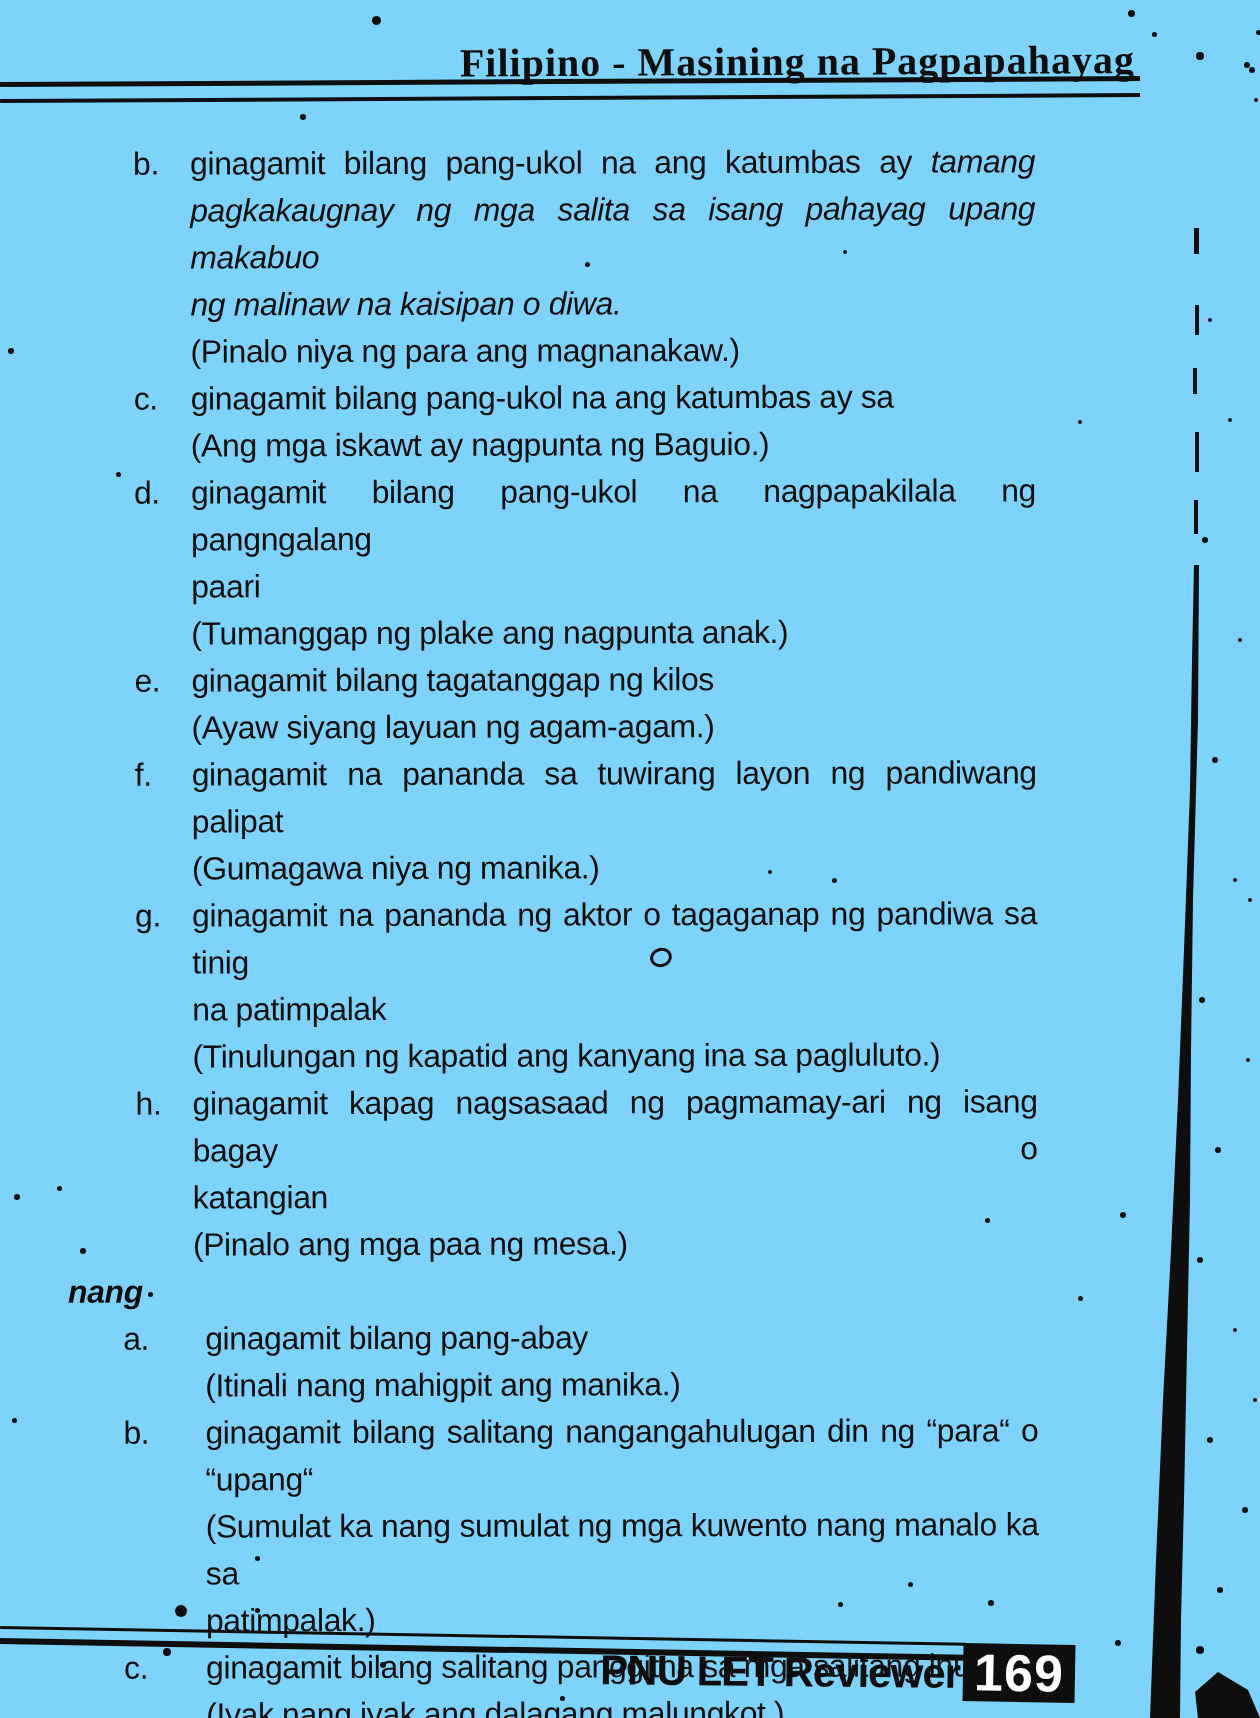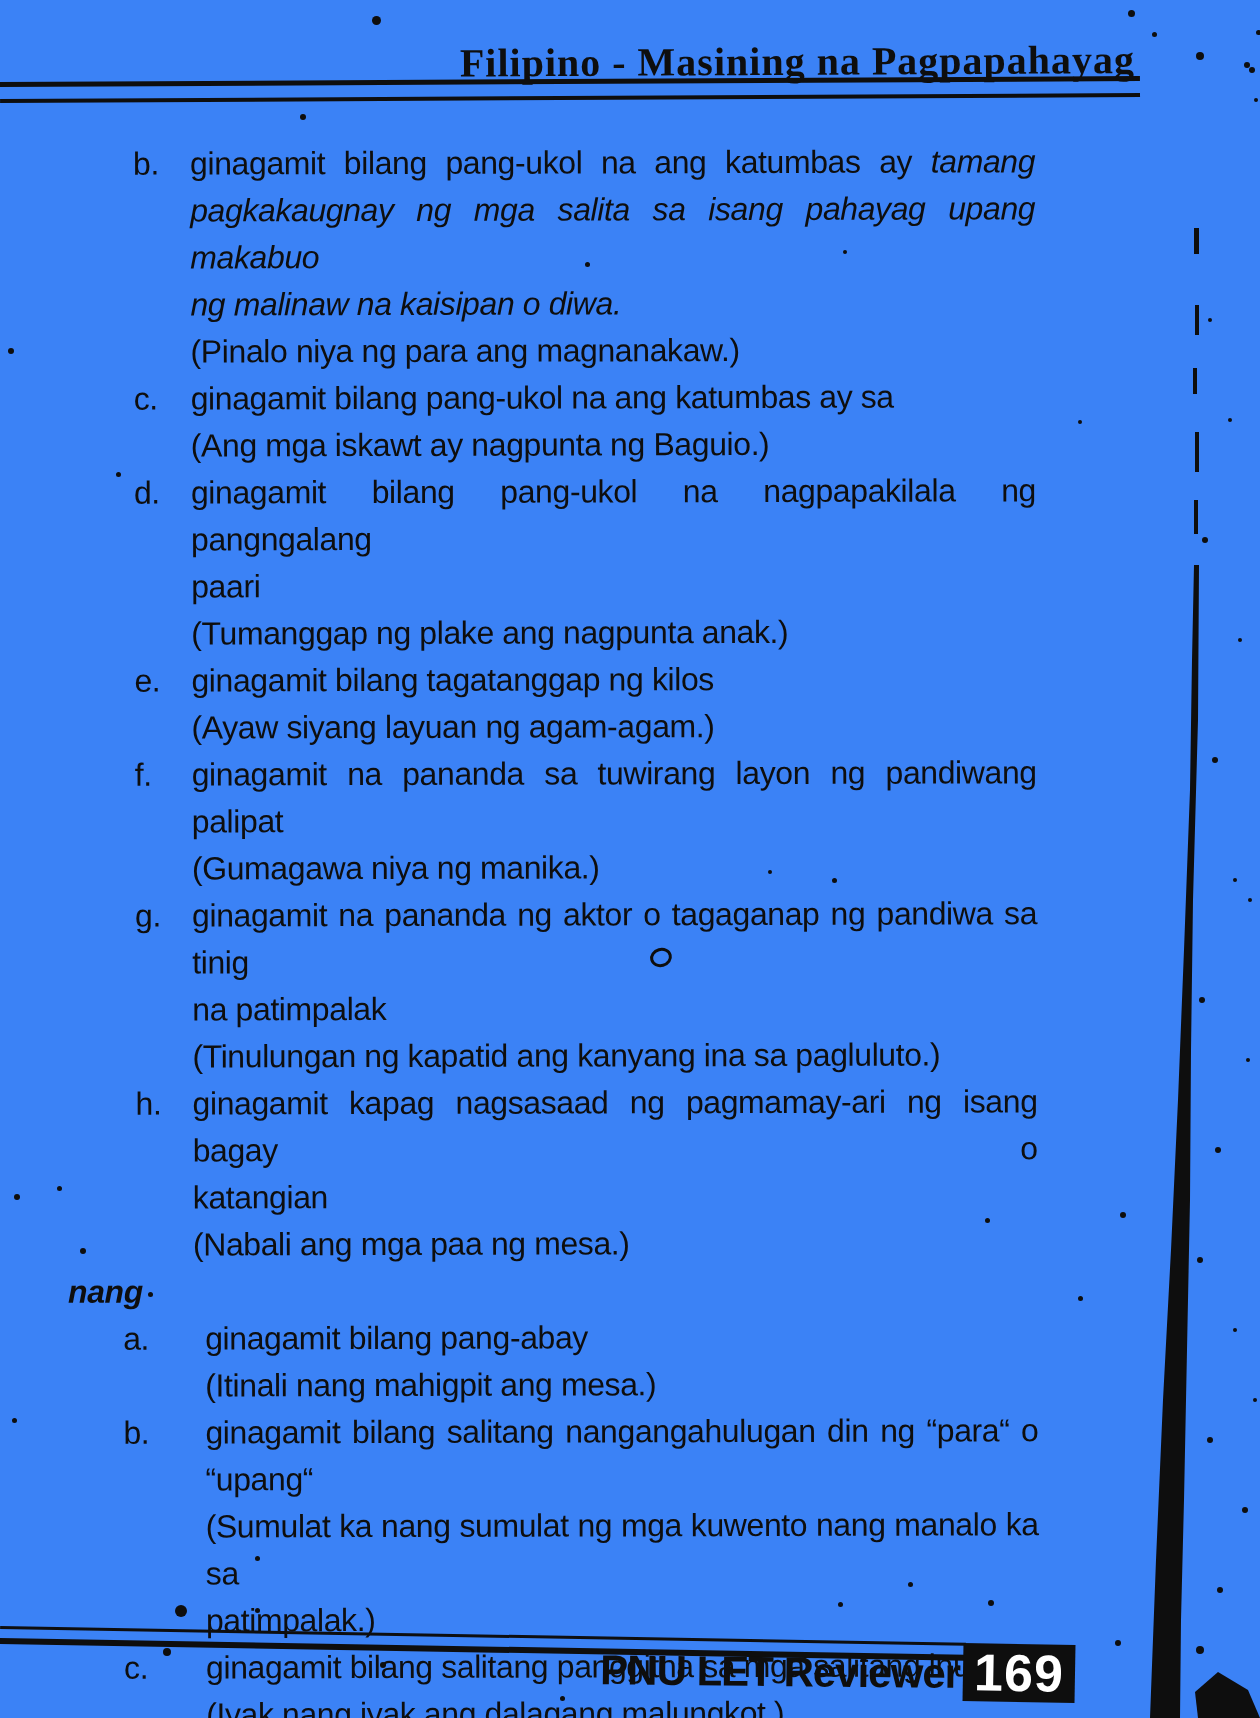--- a/index.html
+++ b/index.html
@@ -48,21 +48,21 @@
     font-weight:bold;font-size:52px;letter-spacing:1px;transform:rotate(1deg);
   }
   
   .speck{position:absolute;background:var(--ink);border-radius:50%;}
   .ring{position:absolute;border:3px solid var(--ink);border-radius:50%;background:transparent;transform:rotate(-15deg);}
   .band{position:absolute;left:1140px;top:0;width:120px;height:1718px;}
 </style>
 </head>
 <body>
 
-<div class="page" style="--ink: #0e0e0e; background: #3b82f6;">
+<div class="page" style="--ink: #0e0e0e; background: #7dd3fc;">
 
   <div class="title">Filipino - Masining na Pagpapahayag</div>
   <div class="hrule"></div>
 
   <div class="content" id="content">
       <section class="sec1">
         <div class="item">
           <span class="label">b.</span>
           <div class="body">
             <div class="line jfull"><span class="">ginagamit bilang pang-ukol na ang katumbas ay </span><span class="i">tamang</span></div>
@@ -106,31 +106,31 @@
             <div class="line jfull"><span class="">ginagamit na pananda ng aktor o tagaganap ng pandiwa sa tinig</span></div>
             <div class="line"><span class="">na patimpalak</span></div>
             <div class="line"><span class="">(Tinulungan </span><span class="b">ng</span><span class=""> kapatid ang kanyang ina sa pagluluto.)</span></div>
           </div>
         </div>
         <div class="item">
           <span class="label">h.</span>
           <div class="body">
             <div class="line jfull"><span class="">ginagamit kapag nagsasaad ng pagmamay-ari ng isang bagay o</span></div>
             <div class="line"><span class="">katangian</span></div>
-            <div class="line"><span class="">(Nabali ang mga paa </span><span class="b">ng</span><span class=""> mesa.)</span></div>
+            <div class="line"><span class="">(Pinalo ang mga paa </span><span class="b">ng</span><span class=""> mesa.)</span></div>
           </div>
         </div>
       </section>
       <section class="sec2">
         <div class="heading">nang</div>
         <div class="item">
           <span class="label">a.</span>
           <div class="body">
             <div class="line"><span class="">ginagamit bilang pang-abay</span></div>
-            <div class="line"><span class="">(Itinali </span><span class="b">nang</span><span class=""> mahigpit ang mesa.)</span></div>
+            <div class="line"><span class="">(Itinali </span><span class="b">nang</span><span class=""> mahigpit ang manika.)</span></div>
           </div>
         </div>
         <div class="item">
           <span class="label">b.</span>
           <div class="body">
             <div class="line jfull"><span class="">ginagamit bilang salitang nangangahulugan din ng “para“ o</span></div>
             <div class="line"><span class="">“upang“</span></div>
             <div class="line jfull"><span class="">(Sumulat ka nang sumulat ng mga kuwento </span><span class="b">nang</span><span class=""> manalo ka sa</span></div>
             <div class="line"><span class="">patimpalak.)</span></div>
           </div>

